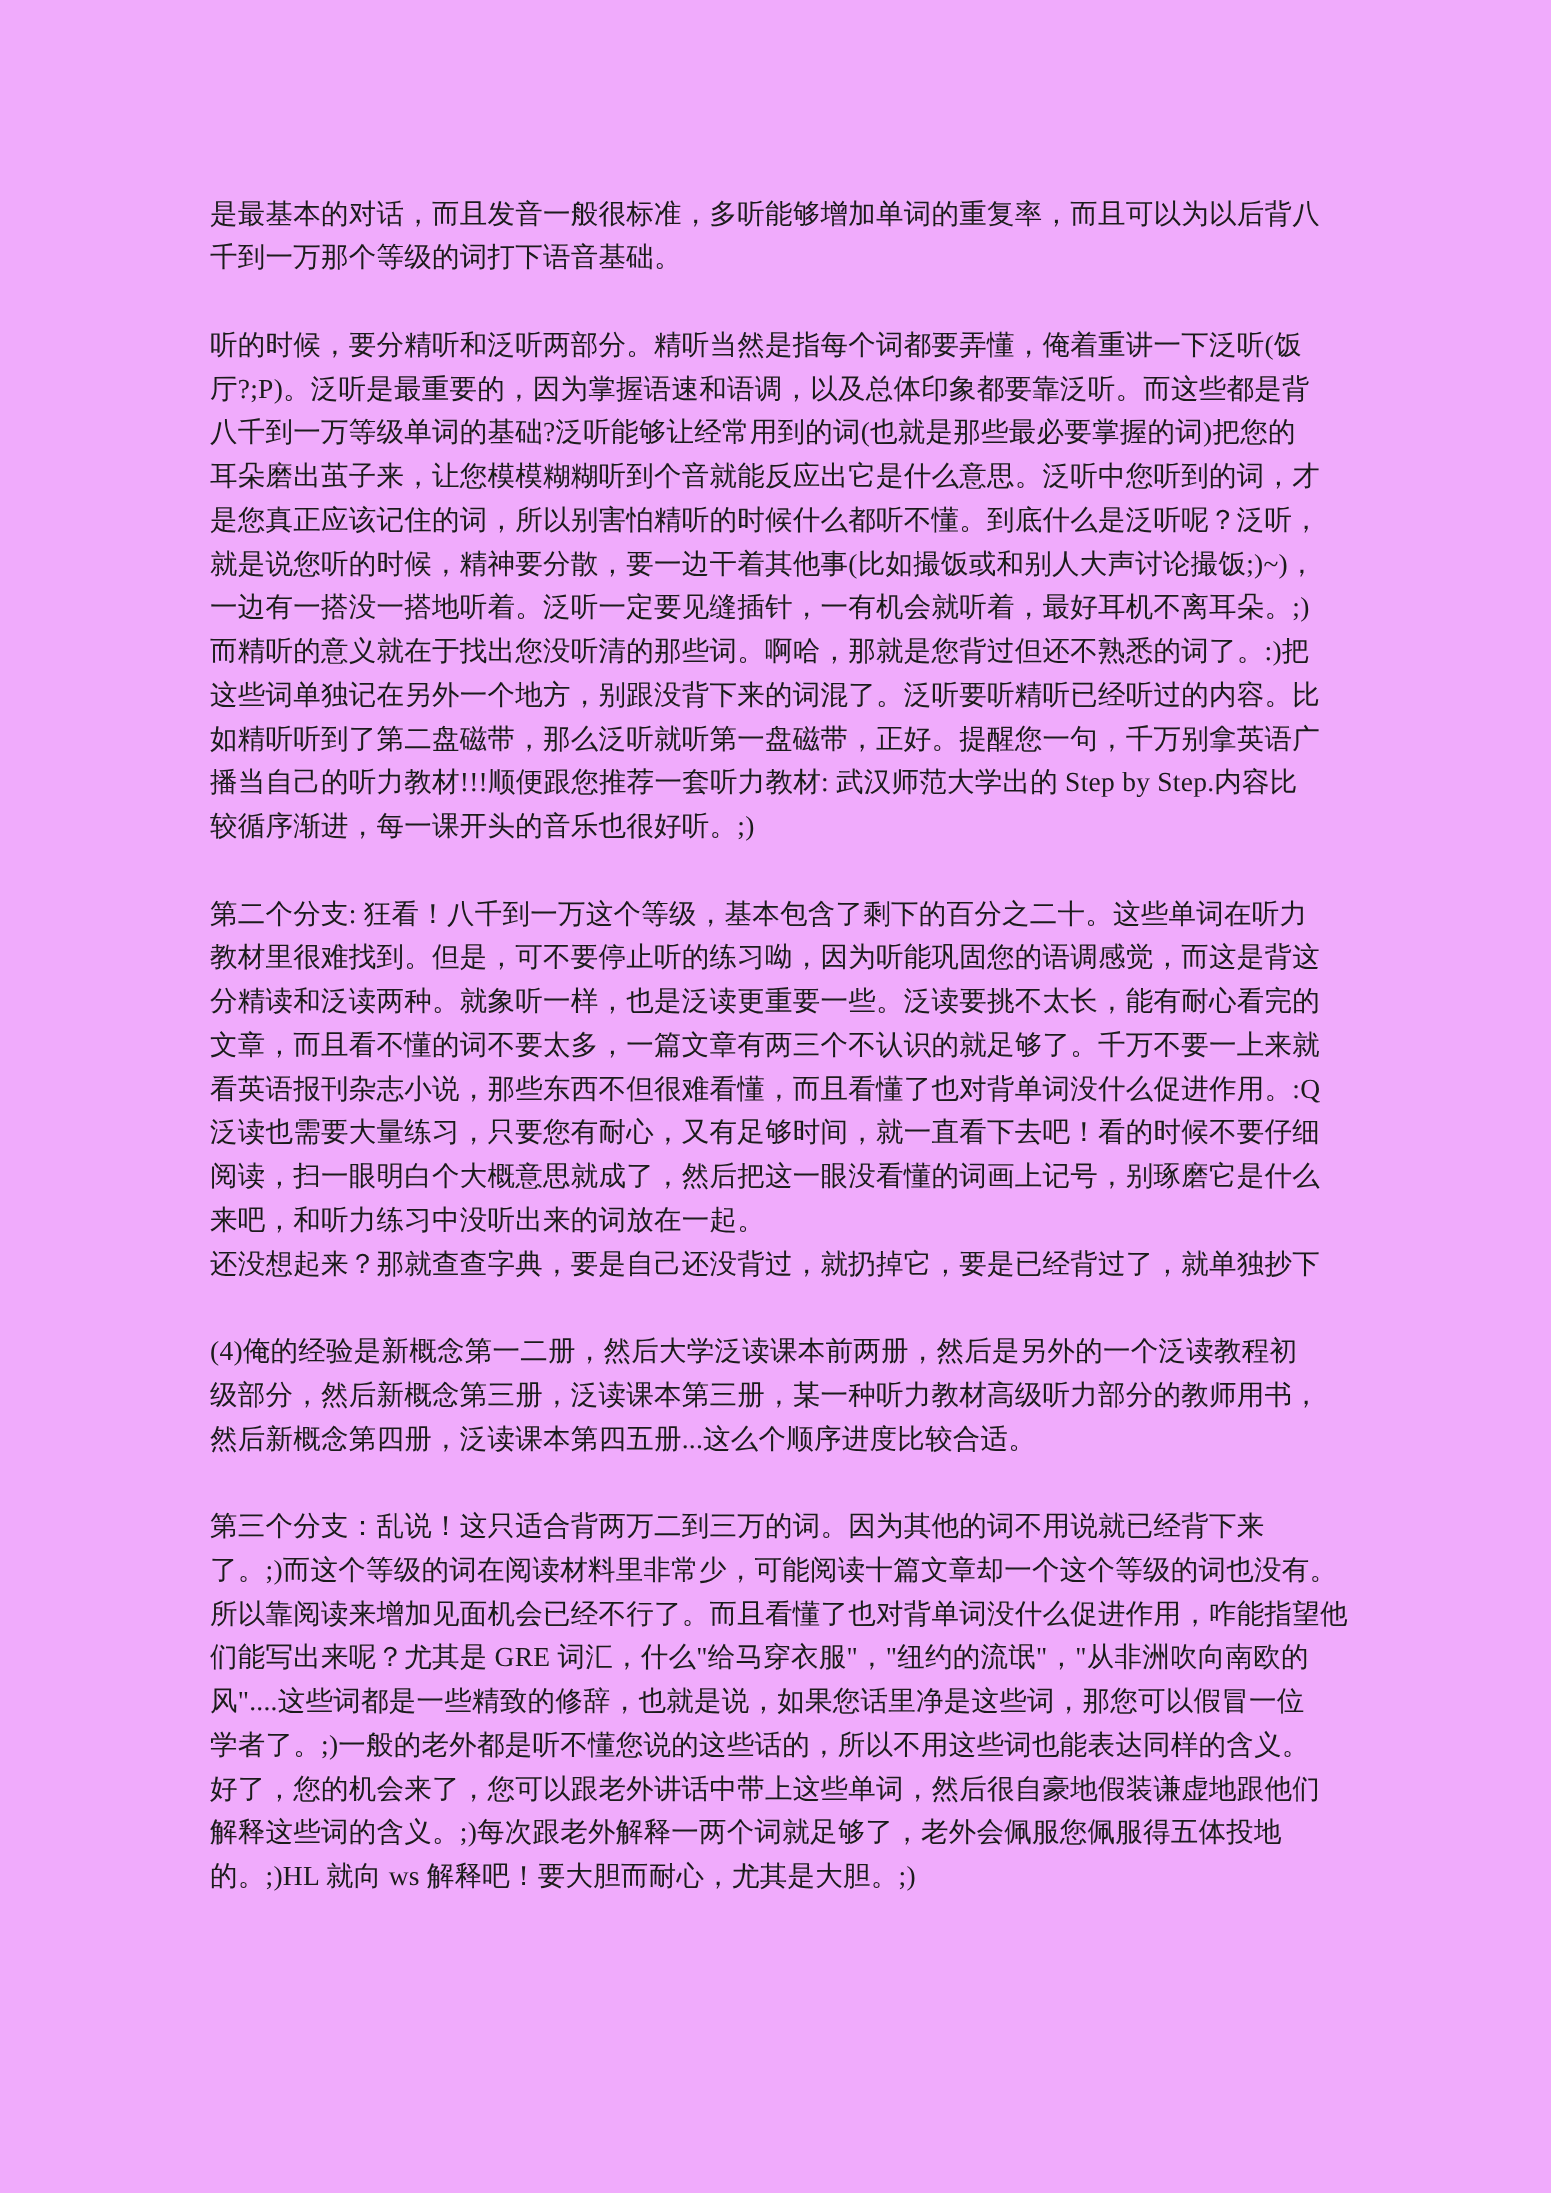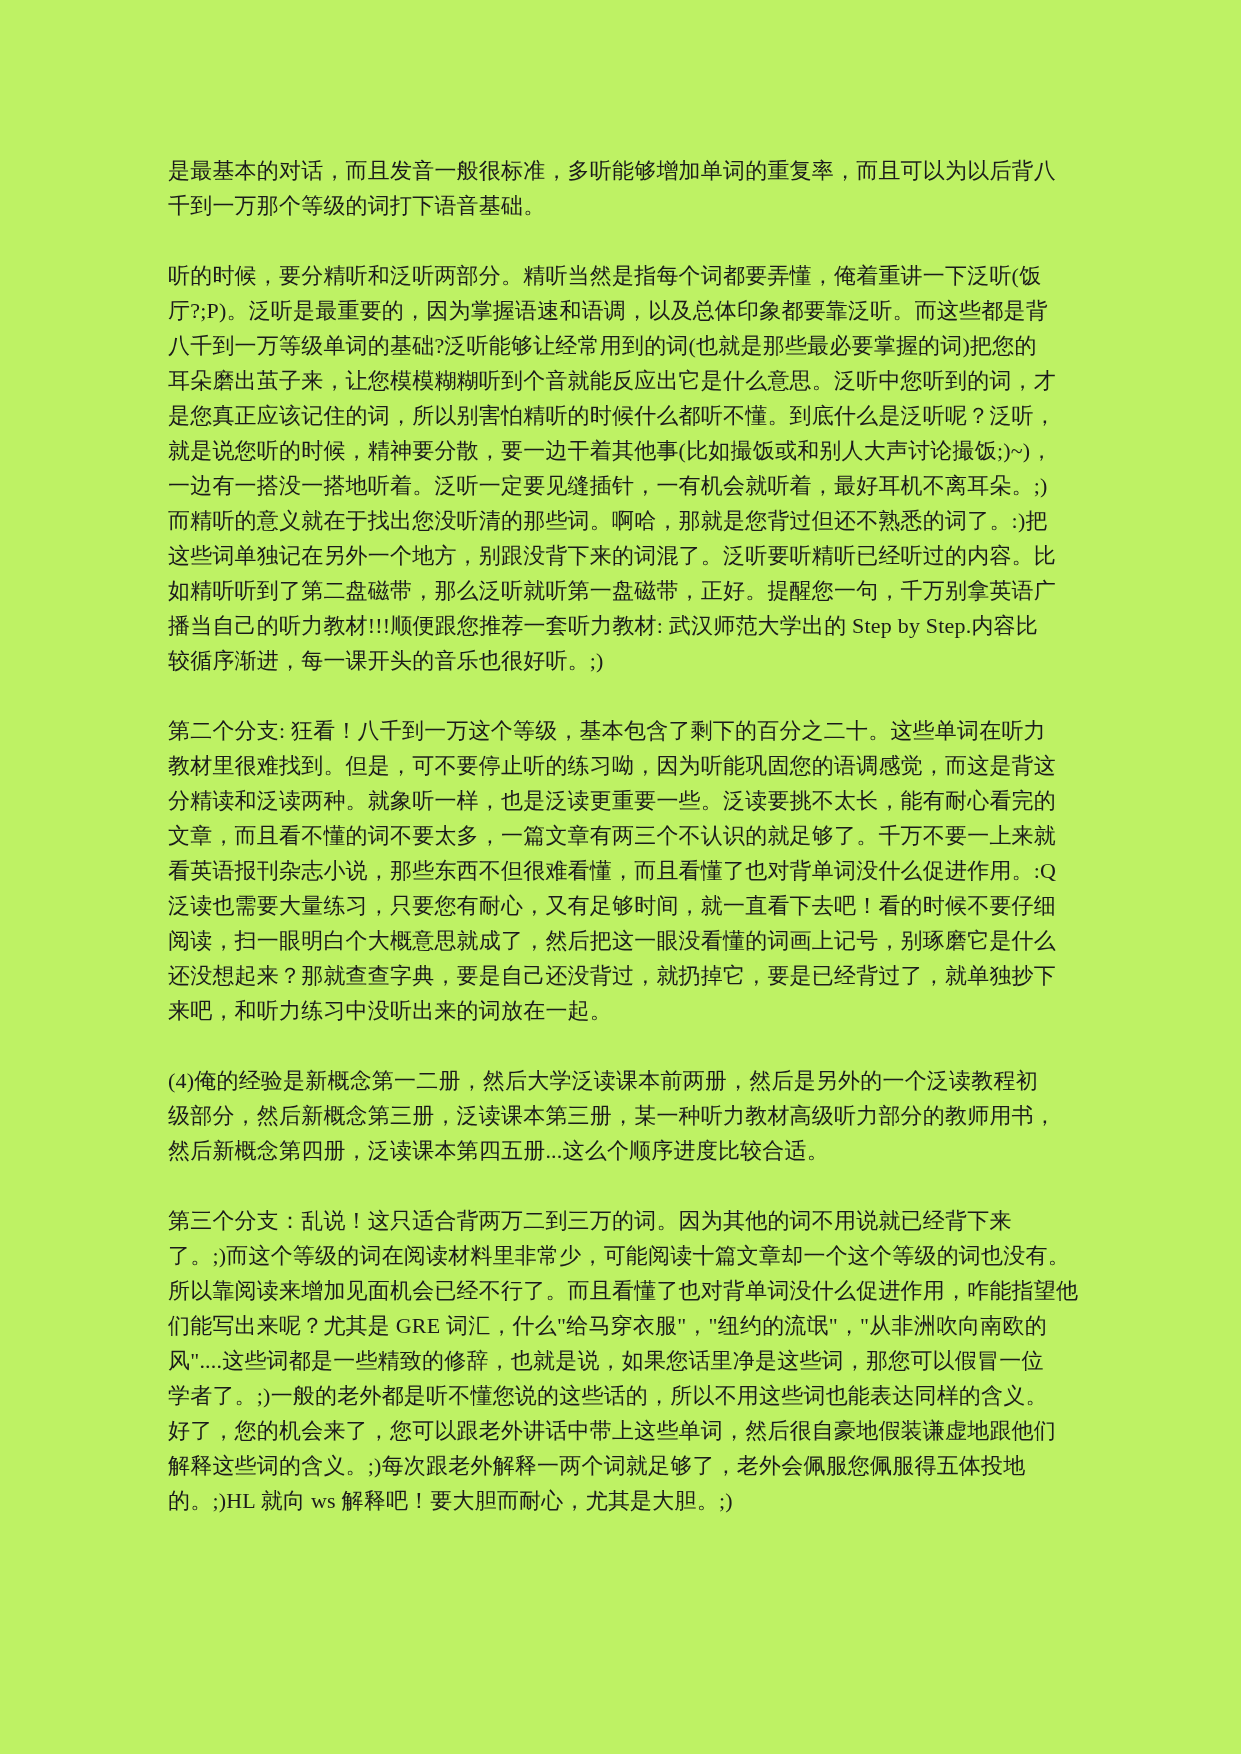--- a/index.html
+++ b/index.html
@@ -4,21 +4,21 @@
 <style>
   html, body {
     margin: 0;
     padding: 0;
     background: #ffffff;
   }
   .page {
     position: relative;
     width: 1241px;
     height: 1754px;
-    background: #bef264;
+    background: #f0abfc;
     box-sizing: border-box;
     padding: 153px 160px 0 168px;
     overflow: hidden;
     font-family: "Liberation Serif", "DejaVu Serif", serif;
     color: #1b1b1b;
   }
   .doc-body {
     width: 100%;
   }
   .paragraph {
@@ -57,22 +57,22 @@
         <div class="line">较循序渐进，每一课开头的音乐也很好听。;)</div>
       </div>
       <div class="paragraph">
         <div class="line">第二个分支: 狂看！八千到一万这个等级，基本包含了剩下的百分之二十。这些单词在听力</div>
         <div class="line">教材里很难找到。但是，可不要停止听的练习呦，因为听能巩固您的语调感觉，而这是背这</div>
         <div class="line">分精读和泛读两种。就象听一样，也是泛读更重要一些。泛读要挑不太长，能有耐心看完的</div>
         <div class="line">文章，而且看不懂的词不要太多，一篇文章有两三个不认识的就足够了。千万不要一上来就</div>
         <div class="line">看英语报刊杂志小说，那些东西不但很难看懂，而且看懂了也对背单词没什么促进作用。:Q</div>
         <div class="line">泛读也需要大量练习，只要您有耐心，又有足够时间，就一直看下去吧！看的时候不要仔细</div>
         <div class="line">阅读，扫一眼明白个大概意思就成了，然后把这一眼没看懂的词画上记号，别琢磨它是什么</div>
+        <div class="line">来吧，和听力练习中没听出来的词放在一起。</div>
         <div class="line">还没想起来？那就查查字典，要是自己还没背过，就扔掉它，要是已经背过了，就单独抄下</div>
-        <div class="line">来吧，和听力练习中没听出来的词放在一起。</div>
       </div>
       <div class="paragraph">
         <div class="line">(4)俺的经验是新概念第一二册，然后大学泛读课本前两册，然后是另外的一个泛读教程初</div>
         <div class="line">级部分，然后新概念第三册，泛读课本第三册，某一种听力教材高级听力部分的教师用书，</div>
         <div class="line">然后新概念第四册，泛读课本第四五册...这么个顺序进度比较合适。</div>
       </div>
       <div class="paragraph">
         <div class="line">第三个分支：乱说！这只适合背两万二到三万的词。因为其他的词不用说就已经背下来</div>
         <div class="line">了。;)而这个等级的词在阅读材料里非常少，可能阅读十篇文章却一个这个等级的词也没有。</div>
         <div class="line">所以靠阅读来增加见面机会已经不行了。而且看懂了也对背单词没什么促进作用，咋能指望他</div>

